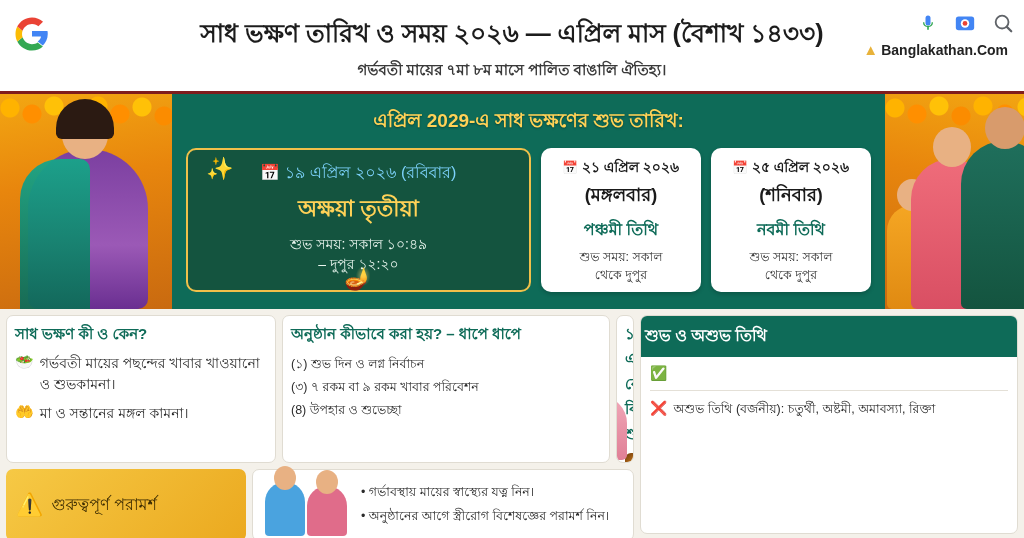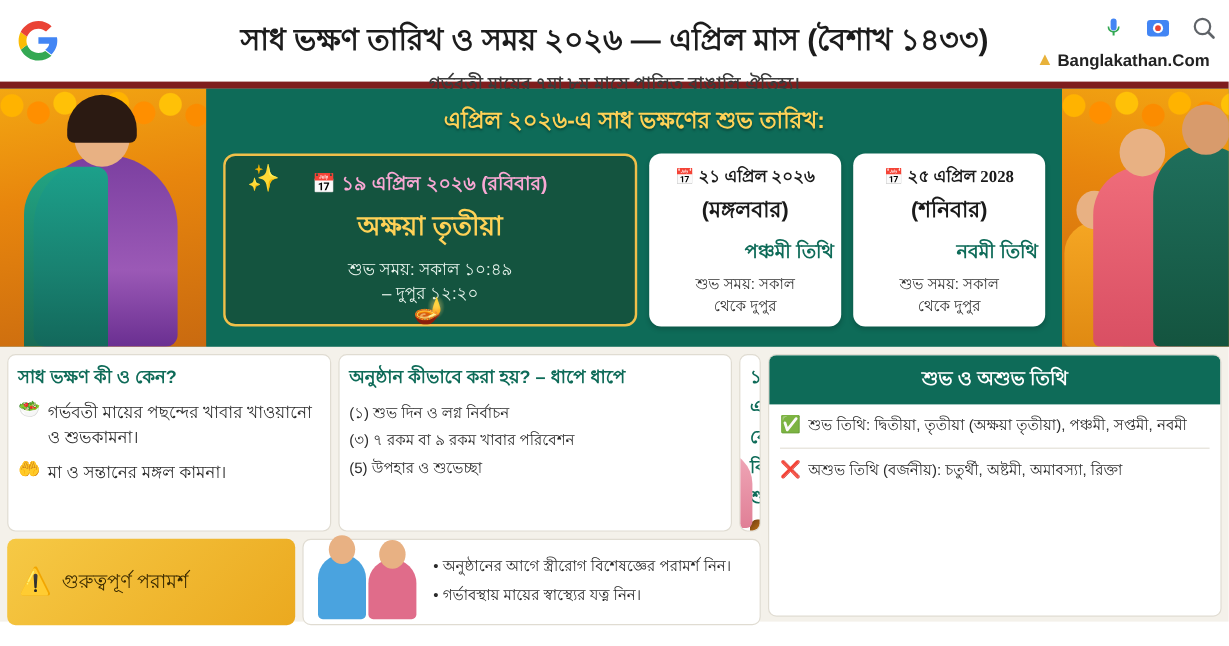--- a/index.html
+++ b/index.html
@@ -8,23 +8,23 @@
     font-family: "Liberation Sans", sans-serif;
     background: #ffffff;
     overflow: hidden;
     position: relative;
   }
   .page { width: 1024px; height: 538px; position: relative; background:#fff; }
 
   
   .header {
     position: relative;
-    height: 74px;
+    height: 94px;
     background: #ffffff;
-    border-bottom: 6px solid #7f1d1d;
+    border-bottom: 3px solid #7f1d1d;
   }
   .google-logo {
     position: absolute; left: 14px; top: 16px;
     width: 36px; height: 36px;
   }
   .title-main {
     position: absolute; left: 0; right: 0; top: 14px;
     text-align: center;
     font-size: 25px; font-weight: bold; color: #1c1c1c;
     letter-spacing: 0px;
@@ -81,21 +81,21 @@
   .card-main {
     flex: 0 0 345px;
     background: #14543f;
     border: 2px solid #f0c04a;
     border-radius: 10px;
     padding: 10px 10px 12px;
     text-align: center;
     color: #fff;
     position: relative;
   }
-  .card-main .line1 { font-size: 16px; font-weight: bold; color:#f9a8d4; margin-bottom: 4px; }
+  .card-main .line1 { font-size: 16px; font-weight: normal; color:#7dd3fc; margin-bottom: 4px; }
   .card-main .line1 .cal { margin-right: 4px; }
   .card-main .big { font-size: 22px; font-weight: bold; color:#ffd257; margin: 4px 0 6px; }
   .card-main .time { font-size: 14px; color:#eaf6ef; line-height:1.45; }
   .spark {
     position:absolute; left: 18px; top: 6px; font-size: 22px; color:#ffe07a;
   }
   .diya {
     position:absolute; left: 50%; transform: translateX(-50%); bottom: -2px;
     font-size: 22px;
   }
@@ -103,21 +103,21 @@
     flex: 0 0 160px;
     background: #ffffff;
     border-radius: 10px;
     padding: 8px 6px;
     text-align: center;
     color: #1a1a1a;
     box-shadow: 0 2px 4px rgba(0,0,0,.2);
   }
   .card-sm .d1 { font-size: 14px; font-weight: bold; font-family: Liberation Serif, serif; }
   .card-sm .d2 { font-size: 18px; font-weight: bold; margin-top:1px; }
-  .card-sm .tithi { font-size: 16px; font-weight: bold; color:#0e6b58; margin: 5px 0 4px; text-align: right; }
+  .card-sm .tithi { font-size: 16px; font-weight: bold; color:#0e6b58; margin: 5px 0 4px; }
   .card-sm .t { font-size: 12.5px; color:#333; line-height: 1.45; }
   .cal-ico { font-size: 13px; margin-right: 3px; }
   .garland {
     position:absolute; top:0; left:0; right:0; height: 52px;
     background:
       radial-gradient(circle at 10px 14px, #ffb300 9px, transparent 10px),
       radial-gradient(circle at 32px 20px, #ff8f00 9px, transparent 10px),
       radial-gradient(circle at 54px 12px, #ffc107 9px, transparent 10px),
       radial-gradient(circle at 76px 22px, #fb8c00 9px, transparent 10px),
       radial-gradient(circle at 98px 12px, #ffb300 9px, transparent 10px),
@@ -221,21 +221,21 @@
   .doc2 { position:absolute; left: 46px; bottom: 0; width: 40px; height: 50px; background:#e06c8a; border-radius: 20px 20px 4px 4px; }
   .doc2h { position:absolute; left: 55px; bottom: 42px; width: 22px; height: 24px; background:#e8b183; border-radius:50%; }
   .advice-list { font-size: 12.5px; color:#2b2b2b; line-height: 1.9; }
 
   .col-right {
     flex: 1; background:#fff; border-radius: 7px; border:1px solid #e0dcd2;
     padding: 0; overflow:hidden; display:flex; flex-direction: column;
   }
   .cr-head {
     background:#0e6b58; color:#fff; font-size: 16px; font-weight:bold;
-    text-align:center; padding: 7px 4px;
+    padding: 7px 4px;
   }
   .cr-body { padding: 8px 9px; }
   .cr-item { display:flex; gap:6px; margin-bottom: 9px; }
   .cr-ico { flex:none; font-size: 14px; }
   .cr-ico.good { color:#13a05a; }
   .cr-ico.bad { color:#d93025; }
   .cr-txt { font-size: 12.5px; color:#2b2b2b; line-height: 1.55; }
   .divider { height:1px; background:#e4e0d7; margin: 2px 0 9px; }
 </style>
 </head>
@@ -288,21 +288,21 @@
 
     <div class="hero-side hero-left">
       <div class="garland"></div>
       <div class="mom-body"></div>
       <div class="mom-sari"></div>
       <div class="mom-head"></div>
       <div class="mom-hair"></div>
     </div>
 
     <div class="hero-center">
-      <div class="hero-title">এপ্রিল ২০২৬-এ সাধ ভক্ষণের শুভ তারিখ:</div>
+      <div class="hero-title">এপ্রিল 2029-এ সাধ ভক্ষণের শুভ তারিখ:</div>
 
       <div class="cards">
 
         <div class="card-main">
           <span class="spark">✨</span>
           <div class="line1">
             <span class="cal">📅</span><span>১৯ এপ্রিল ২০২৬ (রবিবার)</span>
           </div>
           <div class="big">অক্ষয়া তৃতীয়া</div>
           <div class="time">শুভ সময়: সকাল ১০:৪৯</div>
@@ -315,21 +315,21 @@
             <span class="cal-ico">📅</span><span>২১ এপ্রিল ২০২৬</span>
           </div>
           <div class="d2">(মঙ্গলবার)</div>
           <div class="tithi">পঞ্চমী তিথি</div>
           <div class="t">শুভ সময়: সকাল</div>
           <div class="t">থেকে দুপুর</div>
         </div>
 
         <div class="card-sm">
           <div class="d1">
-            <span class="cal-ico">📅</span><span>২৫ এপ্রিল 2028</span>
+            <span class="cal-ico">📅</span><span>২৫ এপ্রিল ২০২৬</span>
           </div>
           <div class="d2">(শনিবার)</div>
           <div class="tithi">নবমী তিথি</div>
           <div class="t">শুভ সময়: সকাল</div>
           <div class="t">থেকে দুপুর</div>
         </div>
 
       </div>
     </div>
 
@@ -359,21 +359,21 @@
           <div class="bullet-row">
             <span class="bicon">🤲</span>
             <span class="btxt">মা ও সন্তানের মঙ্গল কামনা।</span>
           </div>
         </div>
 
         <div class="panel p2">
           <h3>অনুষ্ঠান কীভাবে করা হয়? – ধাপে ধাপে</h3>
           <div class="step">(১) শুভ দিন ও লগ্ন নির্বাচন</div>
           <div class="step">(৩) ৭ রকম বা ৯ রকম খাবার পরিবেশন</div>
-          <div class="step">(5) উপহার ও শুভেচ্ছা</div>
+          <div class="step">(8) উপহার ও শুভেচ্ছা</div>
         </div>
 
         <div class="panel p3">
           <h3>১৯ এপ্রিল কেন বিশেষ শুভ?</h3>
           <div class="lamp"></div>
           <div class="p3-text">অক্ষয়া তৃতীয়া – হিন্দু শাস্ত্রের অনতম শুভ তিথি। চিরস্থায়ী শুভফল দেয়।</div>
           <div class="p3-preg"></div>
           <div class="p3-preg-head"></div>
         </div>
       </div>
@@ -384,33 +384,32 @@
           <span class="lbl">গুরুত্বপূর্ণ পরামর্শ</span>
         </div>
         <div class="advice-body">
           <div class="docs">
             <div class="doc1"></div>
             <div class="doc1h"></div>
             <div class="doc2"></div>
             <div class="doc2h"></div>
           </div>
           <div class="advice-list">
+            <div>• <span>গর্ভাবস্থায় মায়ের স্বাস্থ্যের যত্ন নিন।</span></div>
             <div>• <span>অনুষ্ঠানের আগে স্ত্রীরোগ বিশেষজ্ঞের পরামর্শ নিন।</span></div>
-            <div>• <span>গর্ভাবস্থায় মায়ের স্বাস্থ্যের যত্ন নিন।</span></div>
           </div>
         </div>
       </div>
     </div>
 
     <div class="col-right">
       <div class="cr-head">শুভ ও অশুভ তিথি</div>
       <div class="cr-body">
         <div class="cr-item">
           <span class="cr-ico good">✅</span>
-          <span class="cr-txt">শুভ তিথি: দ্বিতীয়া, তৃতীয়া (অক্ষয়া তৃতীয়া), পঞ্চমী, সপ্তমী, নবমী</span>
         </div>
         <div class="divider"></div>
         <div class="cr-item">
           <span class="cr-ico bad">❌</span>
           <span class="cr-txt">অশুভ তিথি (বর্জনীয়): চতুর্থী, অষ্টমী, অমাবস্যা, রিক্তা</span>
         </div>
       </div>
     </div>
 
   </div>

